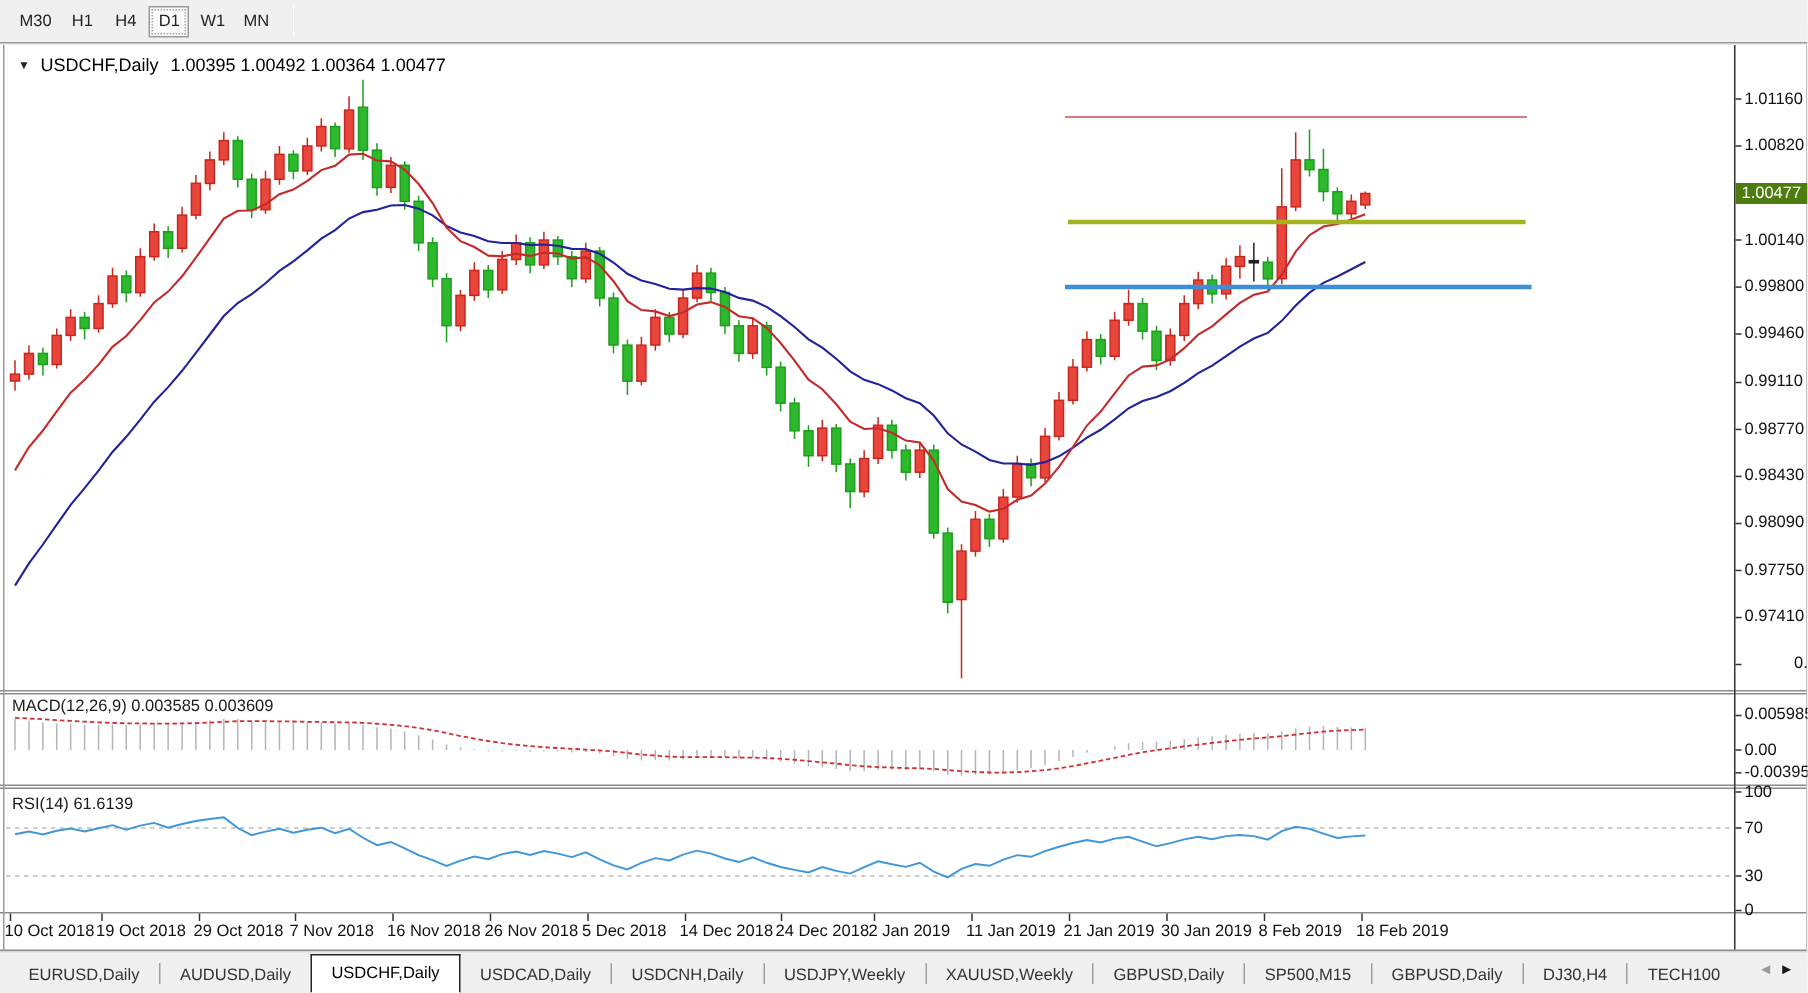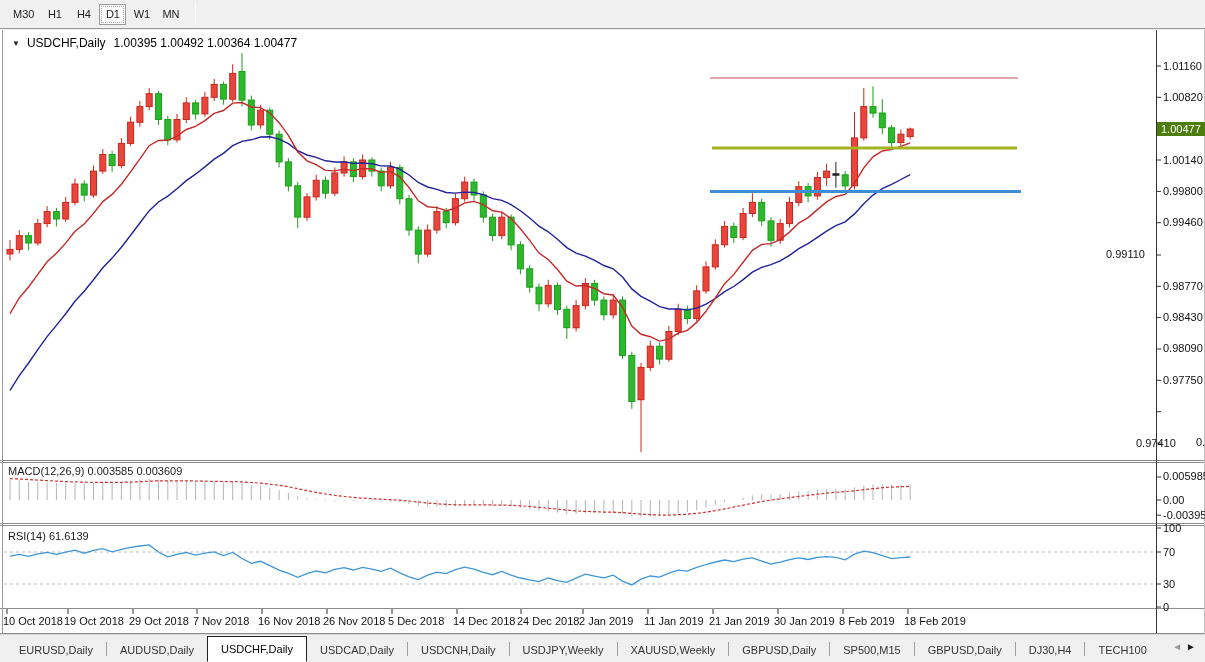--- a/index.html
+++ b/index.html
@@ -419,26 +419,26 @@
     </div>
     <div class="flt indlbl" id="macdlbl">MACD(12,26,9) 0.003585 0.003609</div>
     <div class="flt indlbl" id="rsilbl">RSI(14) 61.6139</div>
     <div class="flt" id="pricebadge" style="top: 121.955px;">1.00477</div>
     <div id="axis-labels">
         <div class="flt axlbl" style="left: 1163px; top: 59.5px;">1.01160</div>
         <div class="flt axlbl" style="left: 1163px; top: 90.8393px;">1.00820</div>
         <div class="flt axlbl" style="left: 1163px; top: 153.518px;">1.00140</div>
         <div class="flt axlbl" style="left: 1163px; top: 184.857px;">0.99800</div>
         <div class="flt axlbl" style="left: 1163px; top: 216.196px;">0.99460</div>
-        <div class="flt axlbl" style="left: 1106px; top: 248.458px;">0.99110</div>
+        <div class="flt axlbl" style="left: 1163px; top: 248.458px;">0.99110</div>
         <div class="flt axlbl" style="left: 1163px; top: 279.797px;">0.98770</div>
         <div class="flt axlbl" style="left: 1163px; top: 311.136px;">0.98430</div>
         <div class="flt axlbl" style="left: 1163px; top: 342.475px;">0.98090</div>
         <div class="flt axlbl" style="left: 1163px; top: 373.815px;">0.97750</div>
-        <div class="flt axlbl" style="left: 1136px; top: 405.154px; margin-top: 32px;">0.97410</div>
+        <div class="flt axlbl" style="left: 1163px; top: 405.154px;">0.97410</div>
         <div class="flt axlbl" style="left: 1163px; top: 436.493px; margin-left: 33px;">0.97070</div>
         <div class="flt axlbl" style="left: 1163px; top: 470.481px;">0.005985</div>
         <div class="flt axlbl" style="left: 1163px; top: 493.5px;">0.00</div>
         <div class="flt axlbl" style="left: 1163px; top: 508.708px;">-0.003954</div>
         <div class="flt axlbl" style="left: 1163px; top: 521.5px;">100</div>
         <div class="flt axlbl" style="left: 1163px; top: 545.5px;">70</div>
         <div class="flt axlbl" style="left: 1163px; top: 577.5px;">30</div>
         <div class="flt axlbl" style="left: 1163px; top: 600.5px;">0</div>
       </div>
     <div id="date-labels">

